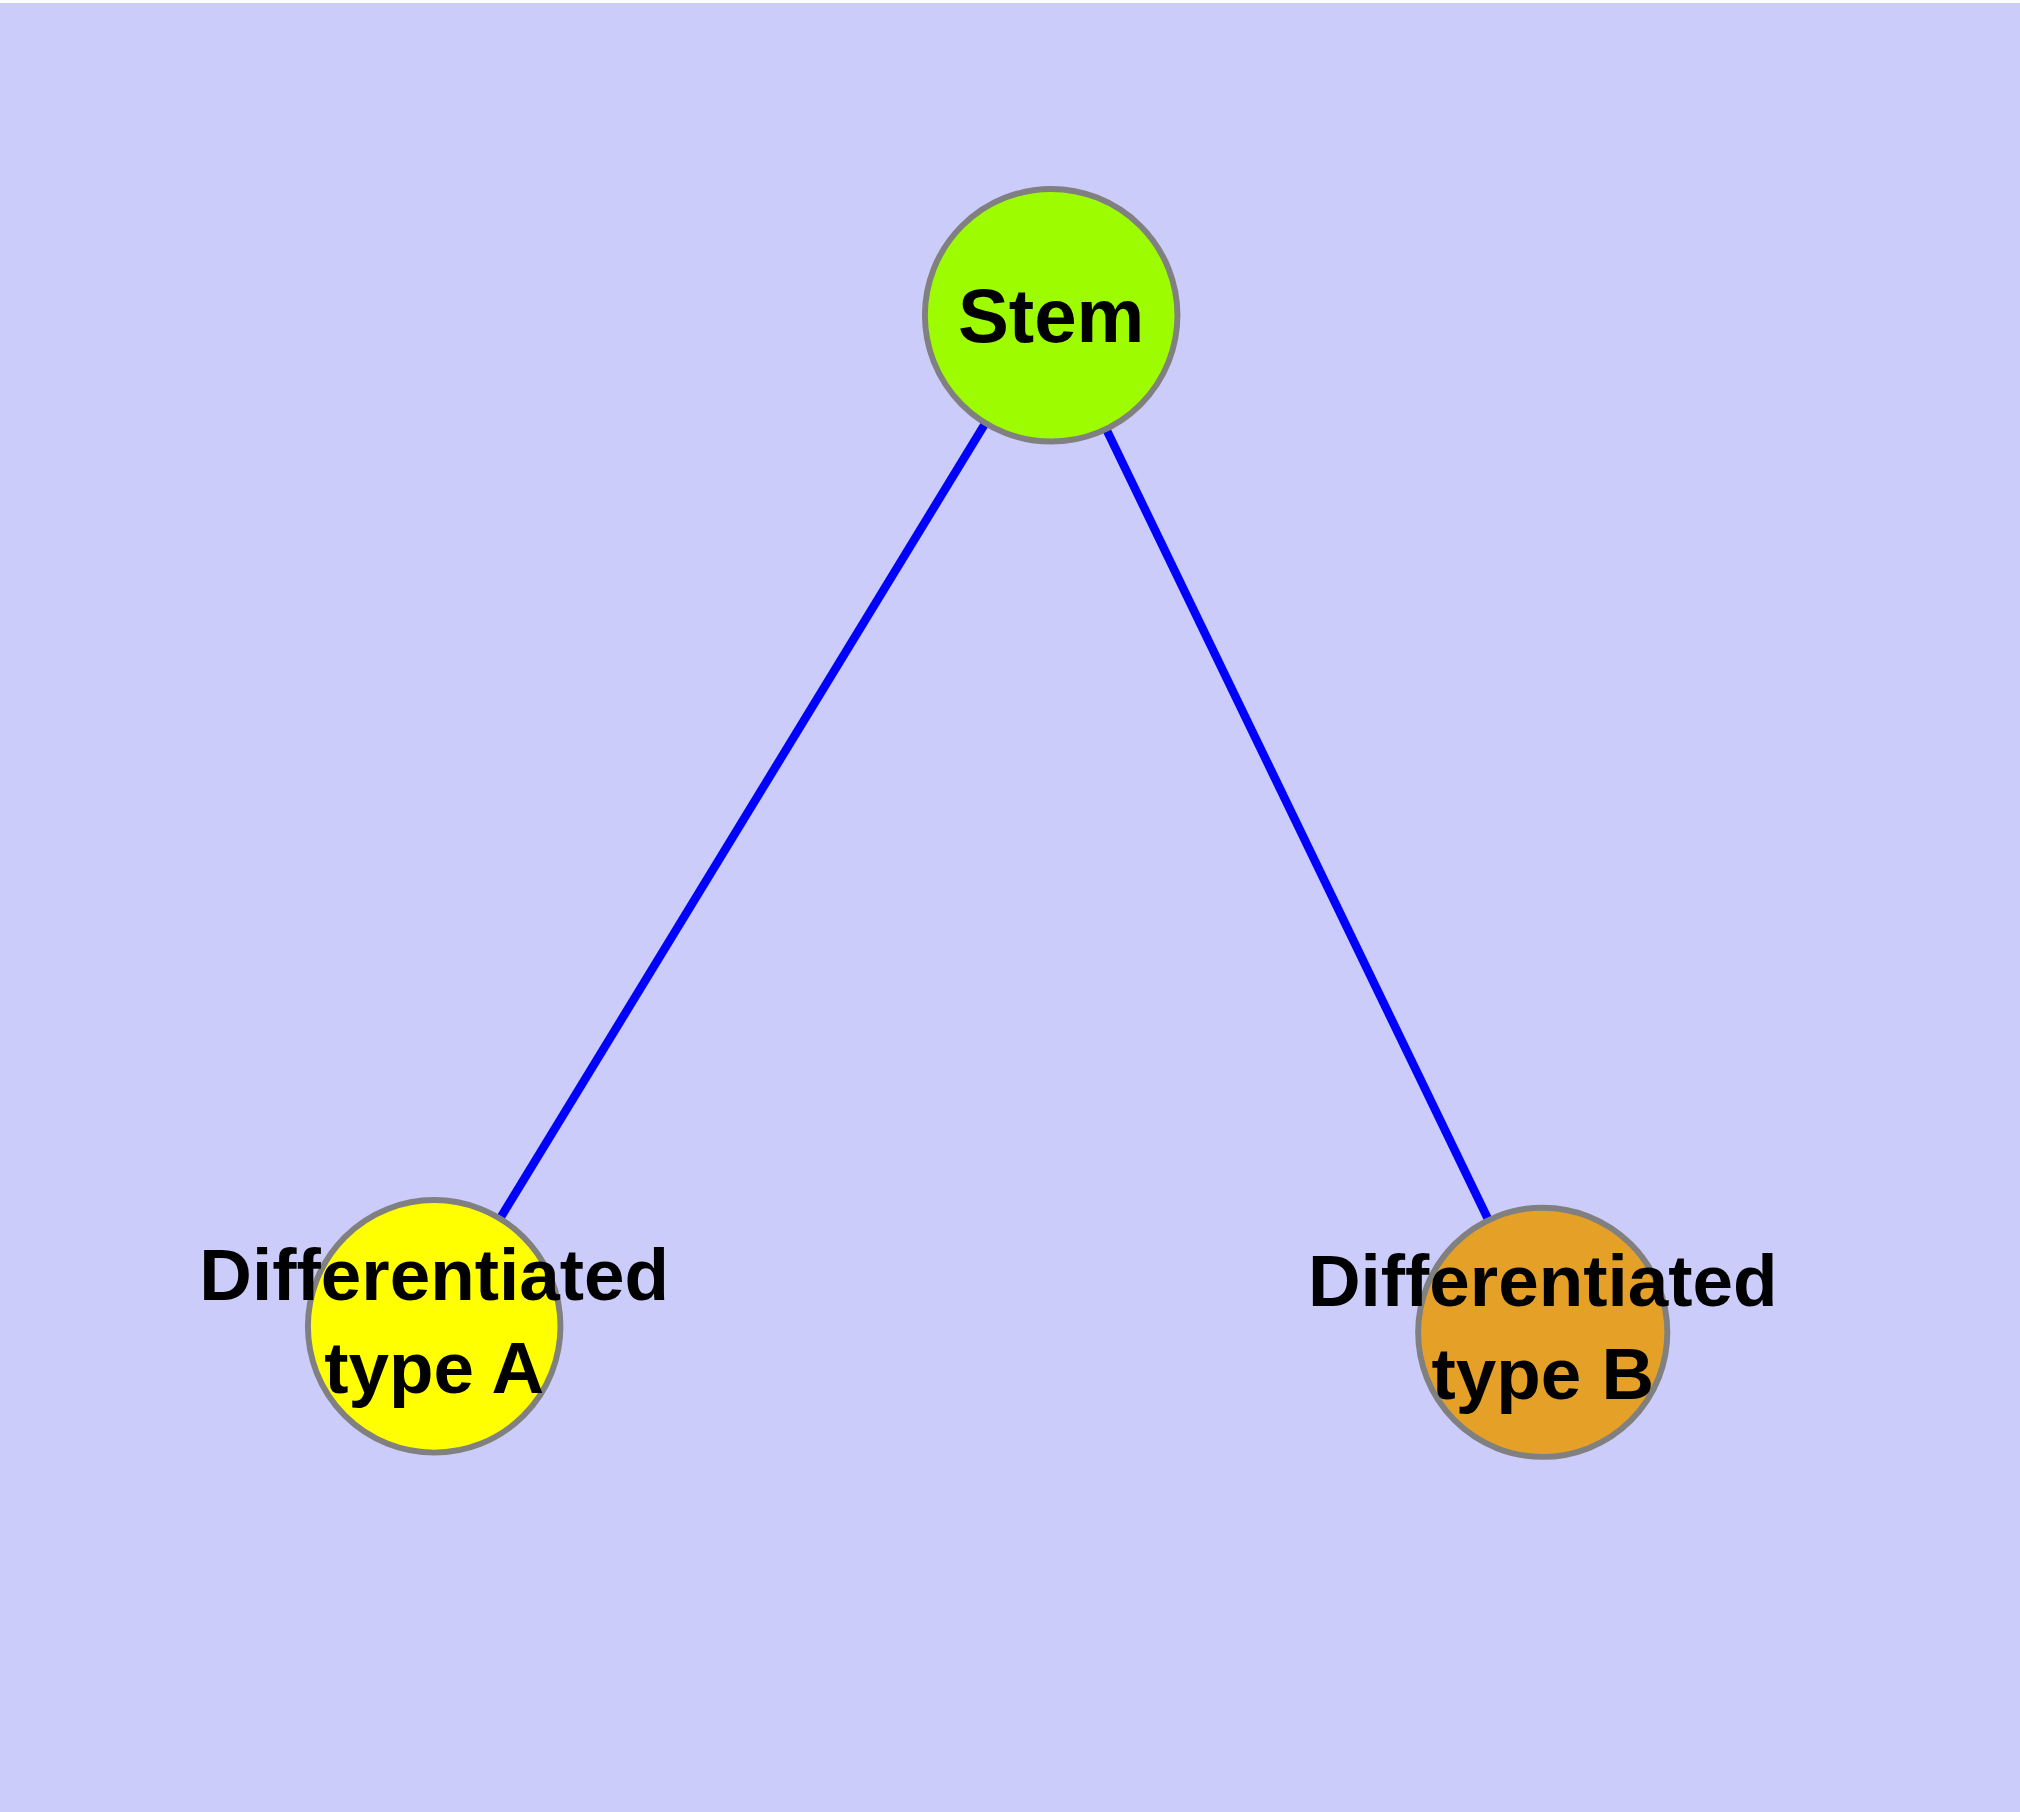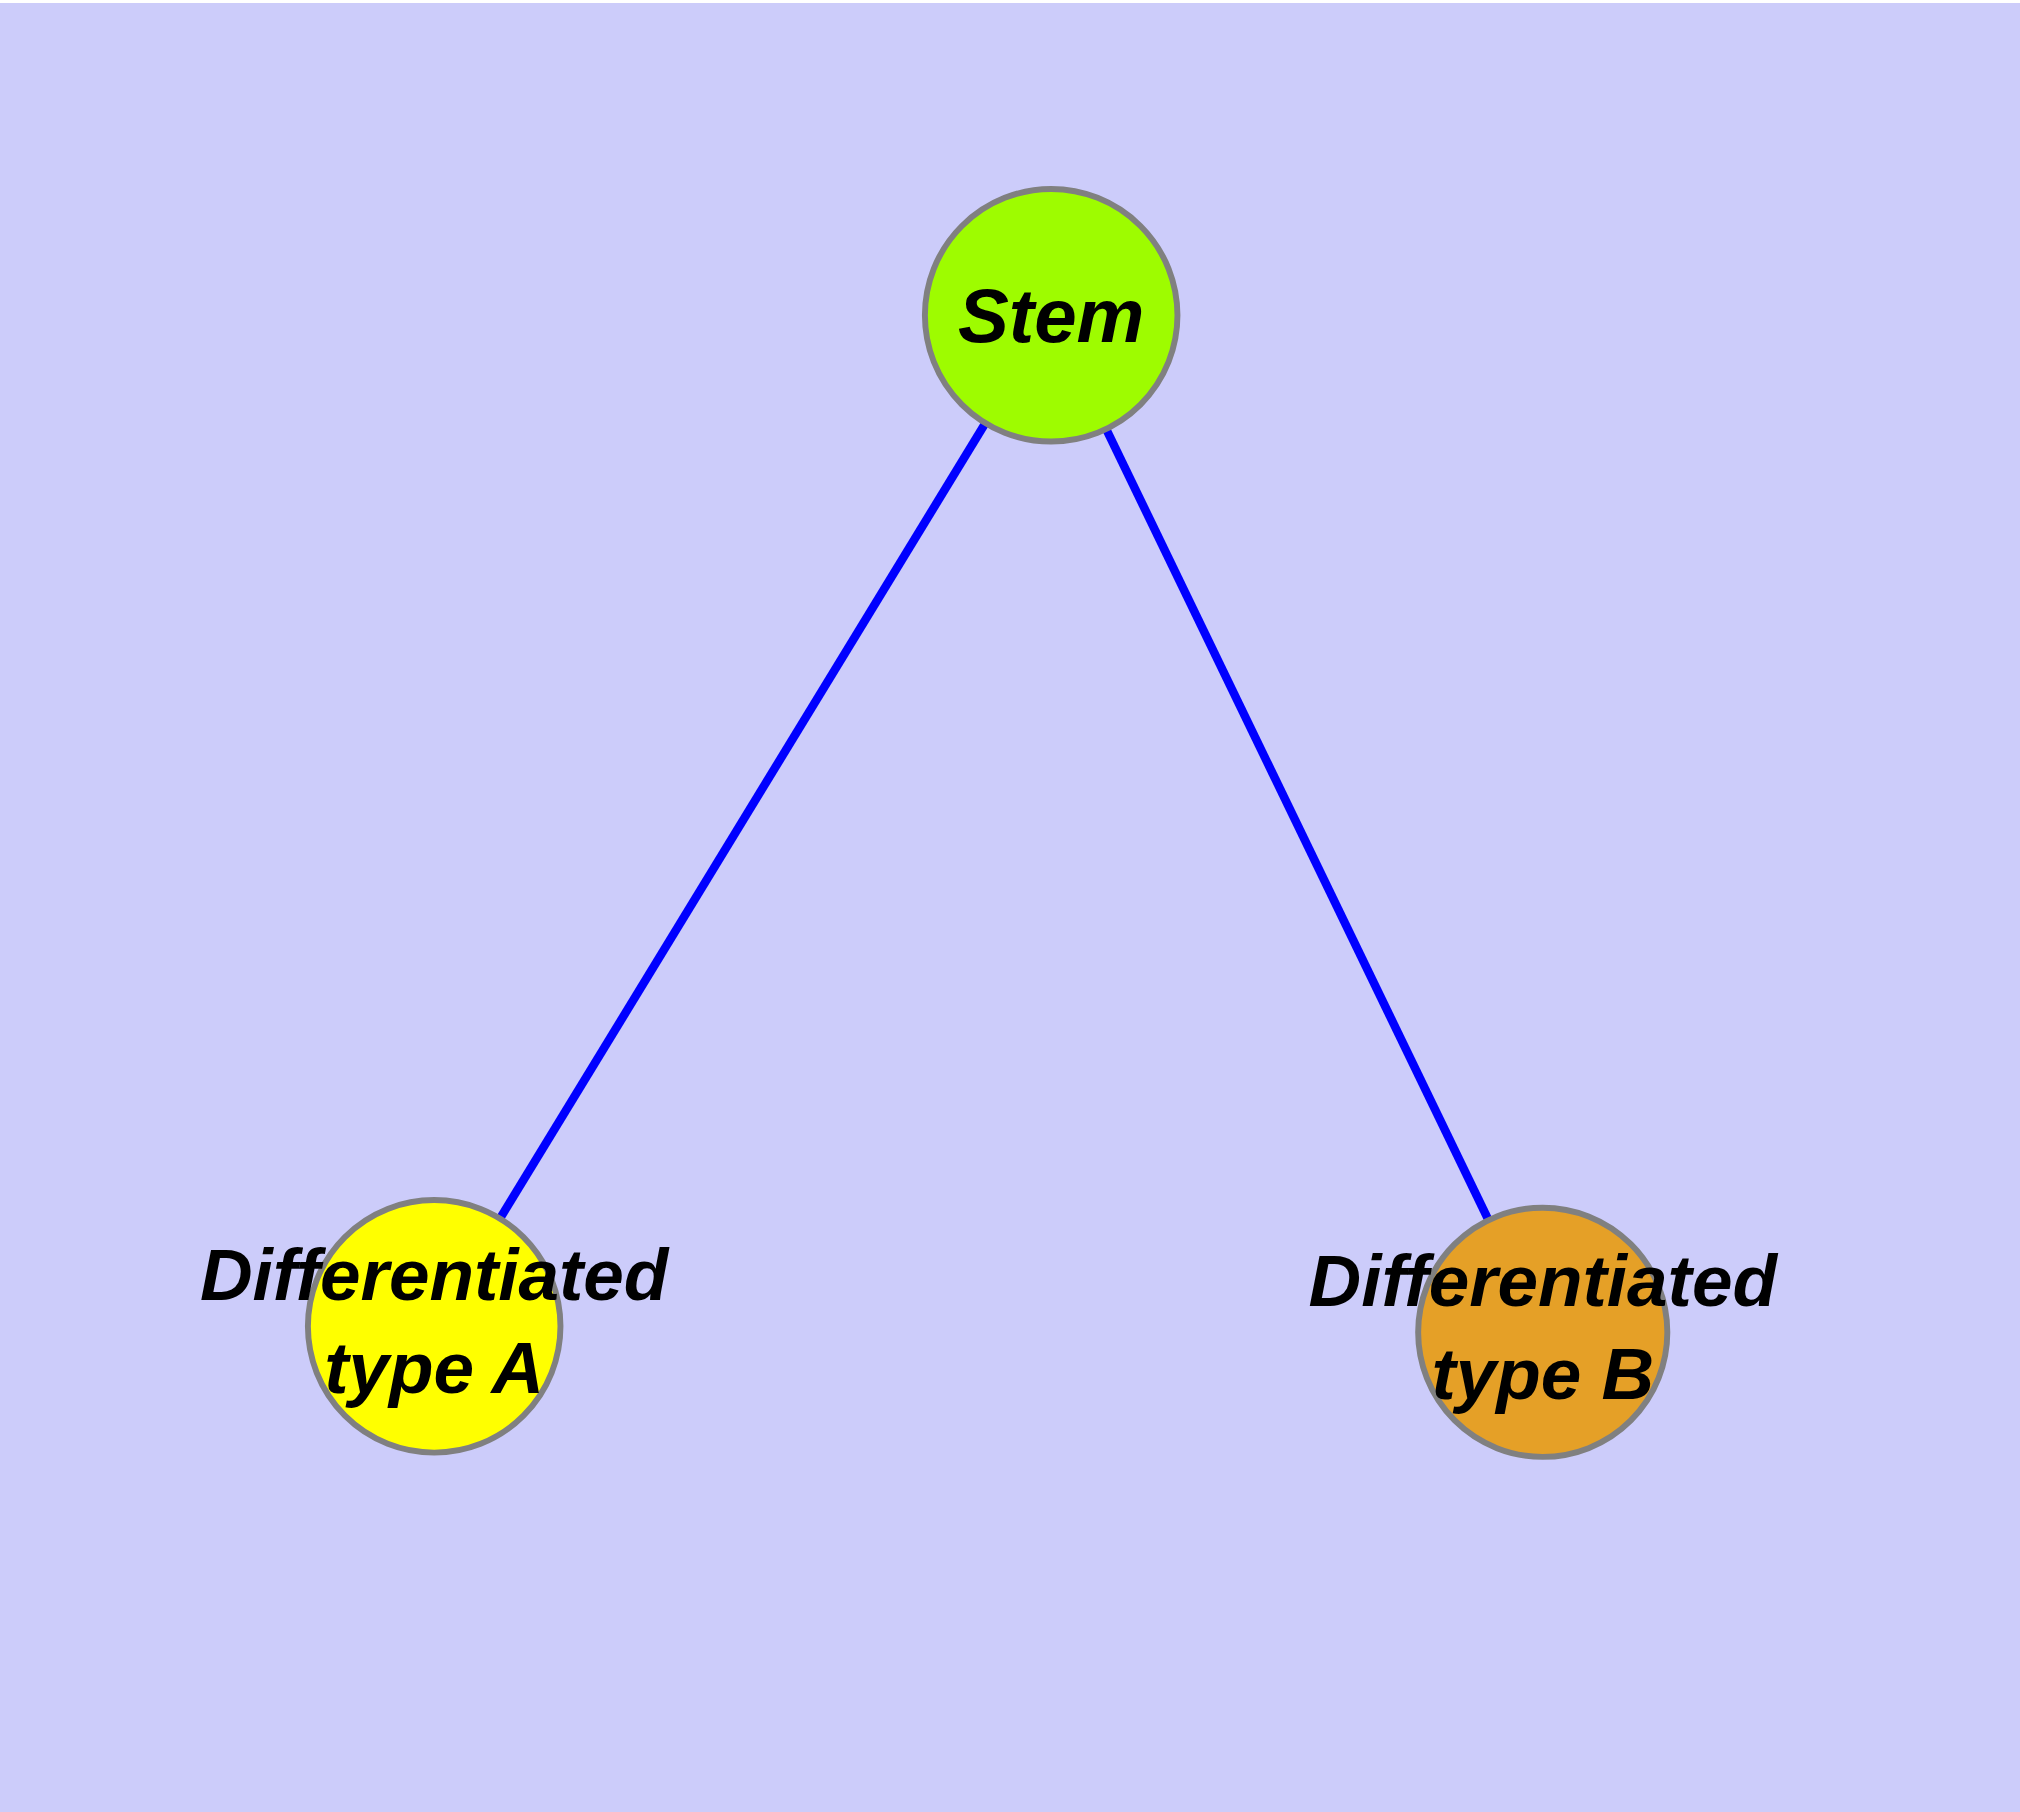--- a/index.html
+++ b/index.html
@@ -8,21 +8,20 @@
     padding: 0;
     background: #ffffff;
   }
   #canvas {
     position: relative;
     width: 2021px;
     height: 1812px;
     background: #ffffff;
     overflow: hidden;
     font-family: "Liberation Sans", "DejaVu Sans", sans-serif;
-    font-style: italic;
   }
   #plot-background {
     position: absolute;
     left: 0;
     top: 3.4px;
     width: 2021px;
     height: 1809px;
     background: #ccccfa;
   }
   #graph-svg {

